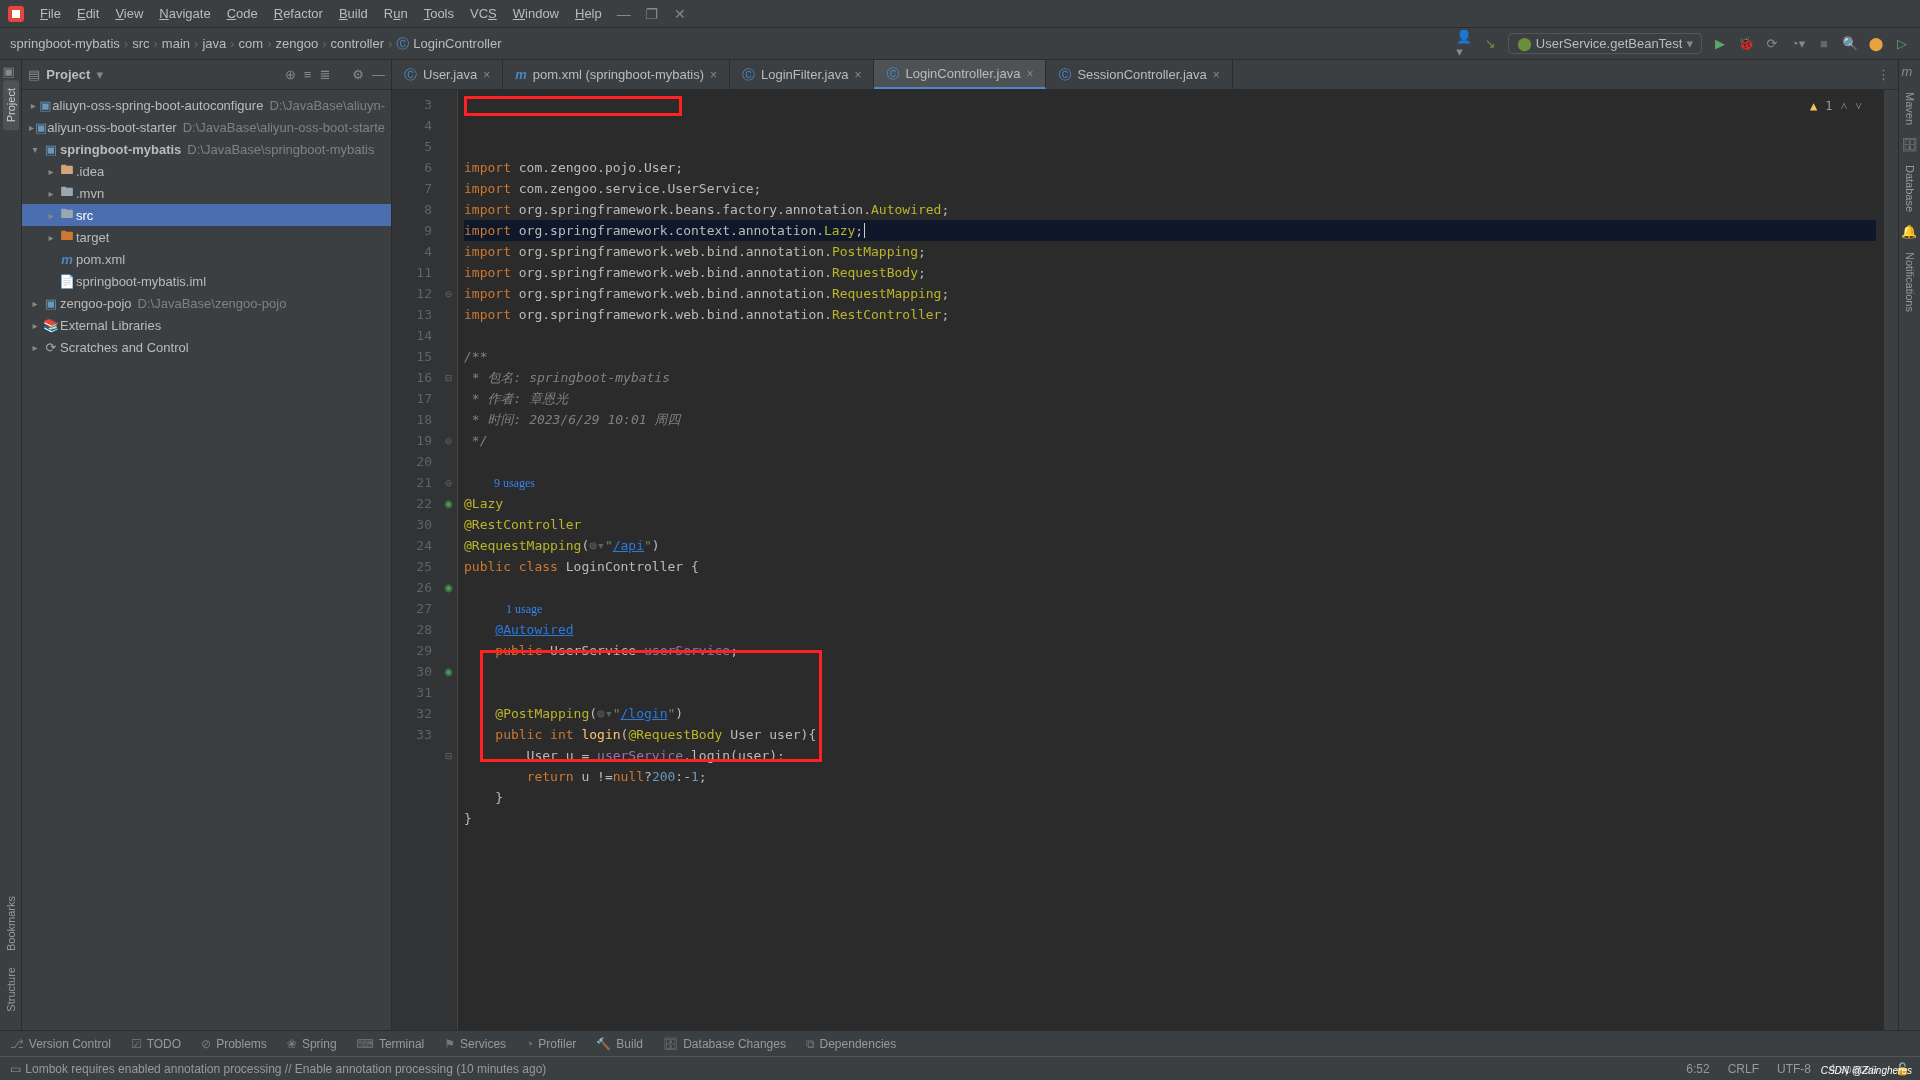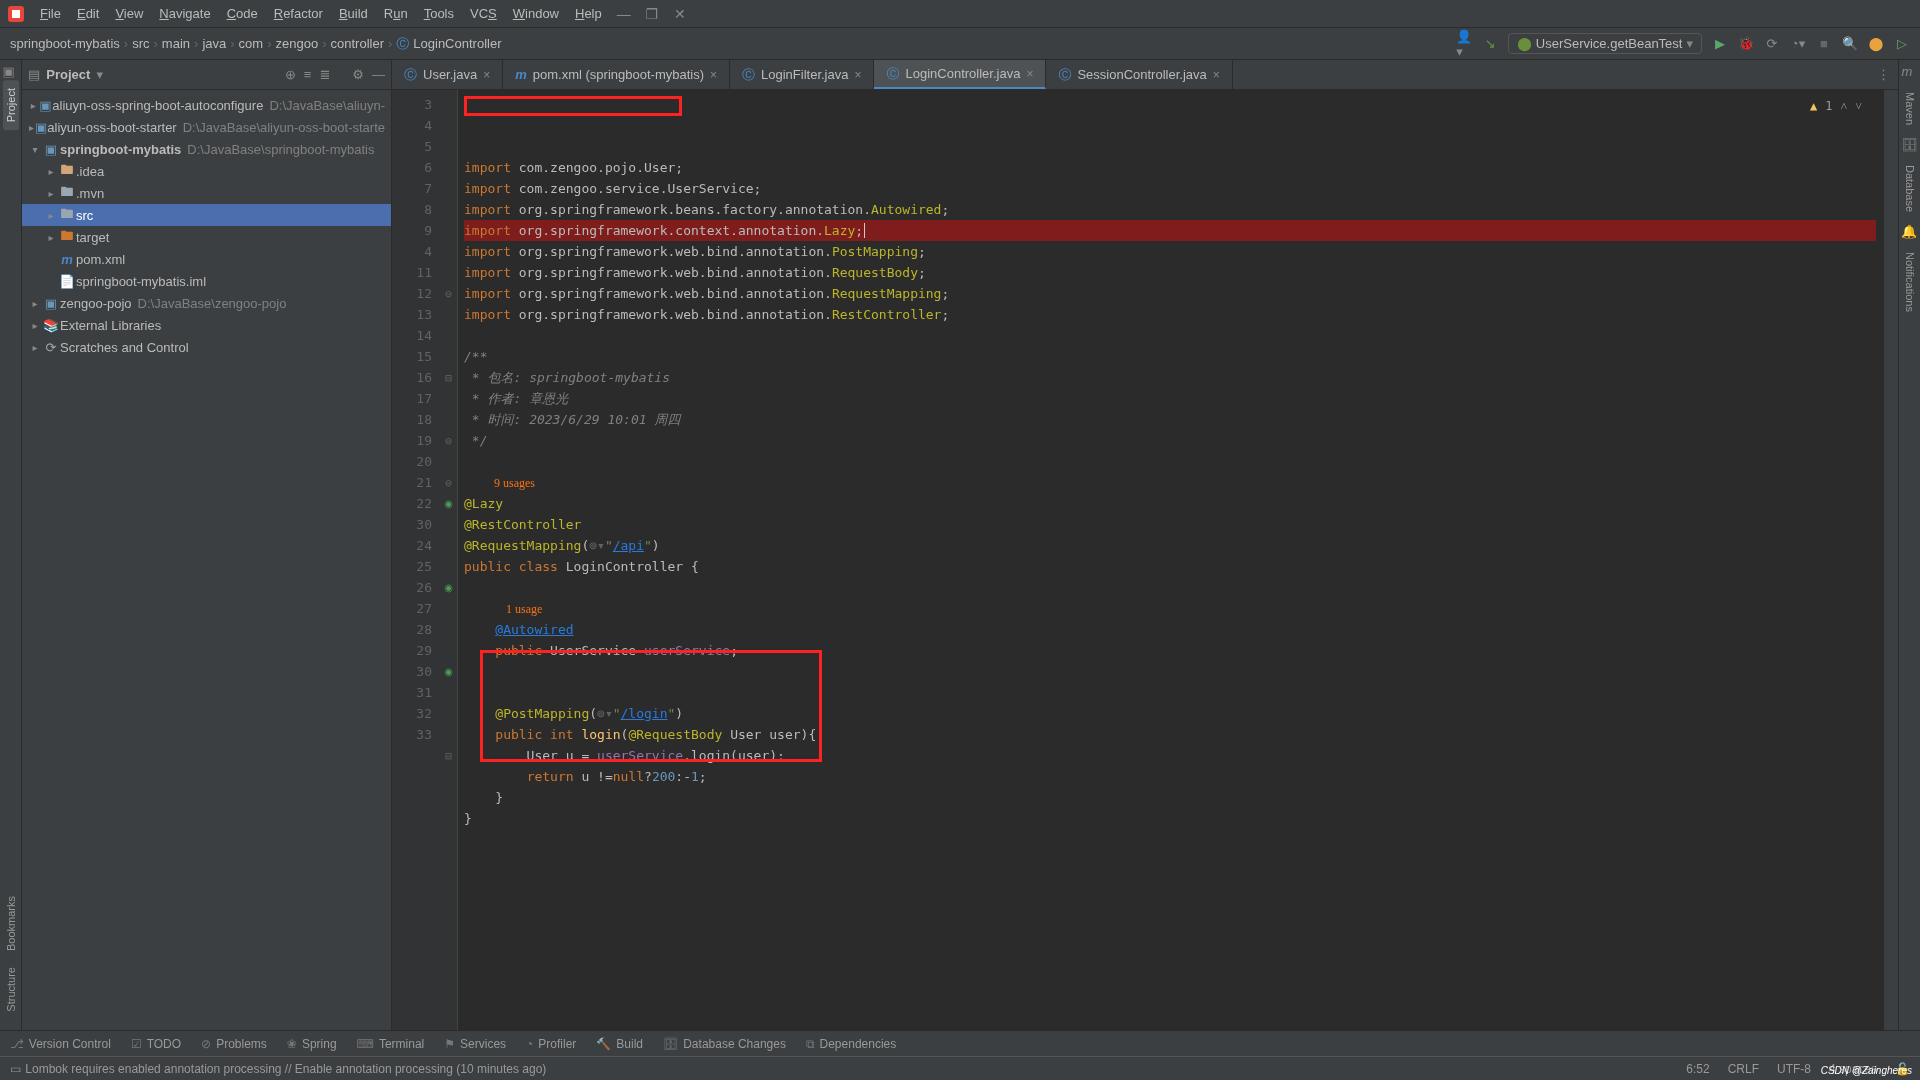--- a/index.html
+++ b/index.html
@@ -45,23 +45,23 @@
 .tab .close { color:#888; font-size:12px; }
 .tab.active { background:#4e5254; border-bottom:2px solid #4a88c7; }
 .tabs .dots { margin-left:auto; padding:0 8px; display:flex; align-items:center; color:#888; cursor:pointer; }
 .code-area { flex:1; display:flex; overflow:hidden; position:relative; }
 .gutter { width:48px; background:#313335; color:#606366; text-align:right; padding-top:4px; font-family:Consolas,monospace; font-size:13px; line-height:21px; }
 .gutter div { padding-right:8px; }
 .ggutter { width:18px; background:#313335; border-right:1px solid #444; padding-top:4px; }
 .ggutter div { height:21px; display:flex;align-items:center;justify-content:center; }
 .code { flex:1; padding:4px 8px 4px 6px; font-family:Consolas,monospace; font-size:13px; line-height:21px; white-space:pre; position:relative; overflow:auto; }
 .code .line { height:21px; }
-.line.current { background:#7f1d1d; }
+.line.current { background:#0f172a; }
 .kw{color:#cc7832}.str{color:#6a8759}.ann{color:#bbb529}.cmt{color:#808080;font-style:italic}.num{color:#6897bb}.fn{color:#ffc66d}.link{color:#287bde;text-decoration:underline}.id{color:#9876aa}
-.hint{color:#f97316;font-size:12px;font-family:"Segoe UI";padding-left:30px}
+.hint{color:#3b82f6;font-size:12px;font-family:"Segoe UI";padding-left:30px}
 .redbox{position:absolute;border:3px solid #f22;pointer-events:none}
 .inspections{position:absolute;top:6px;right:22px;display:flex;align-items:center;gap:8px;font-size:12px;color:#999}
 .inspections .warn{color:#f2c55c}
 .scrollmap { width:14px; background:#3c3f41; }
 .bottombar { height:26px; background:#3c3f41; border-top:1px solid #2b2b2b; display:flex; align-items:center; padding:0 10px; gap:20px; font-size:12px; color:#999; }
 .bottombar .bitem { display:flex; align-items:center; gap:5px; cursor:pointer; }
 .statusbar { height:24px; background:#3c3f41; border-top:1px solid #555; display:flex; align-items:center; padding:0 10px; font-size:12px; color:#999; }
 .statusbar .sitem { margin-left:18px; }
 .watermark{position:absolute;right:8px;bottom:4px;color:#ffffff;font-size:10px;font-style:italic}
 </style>

